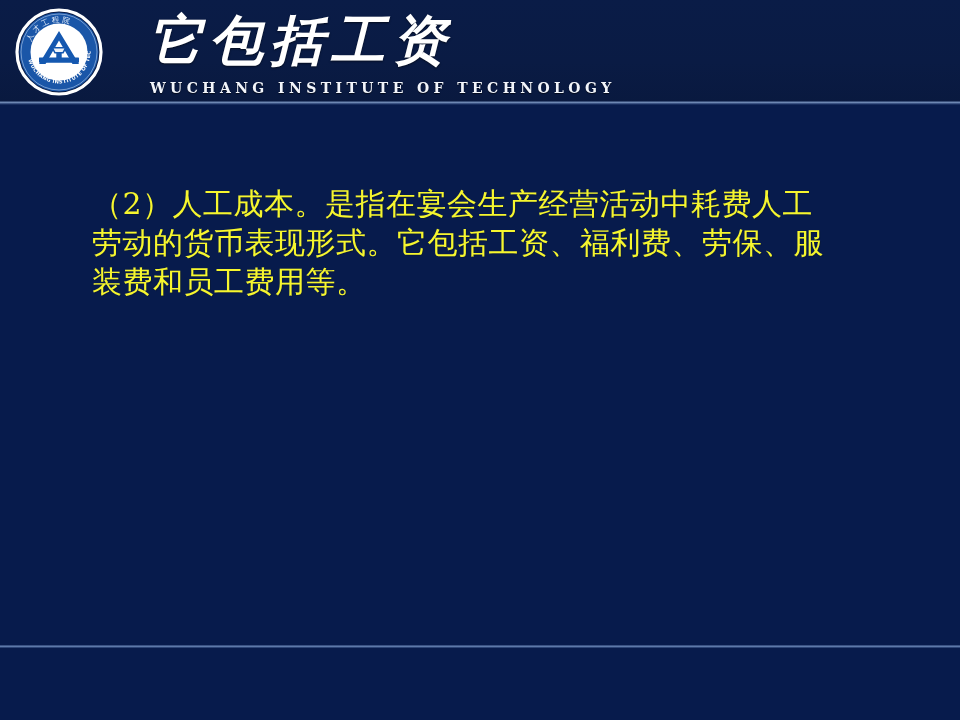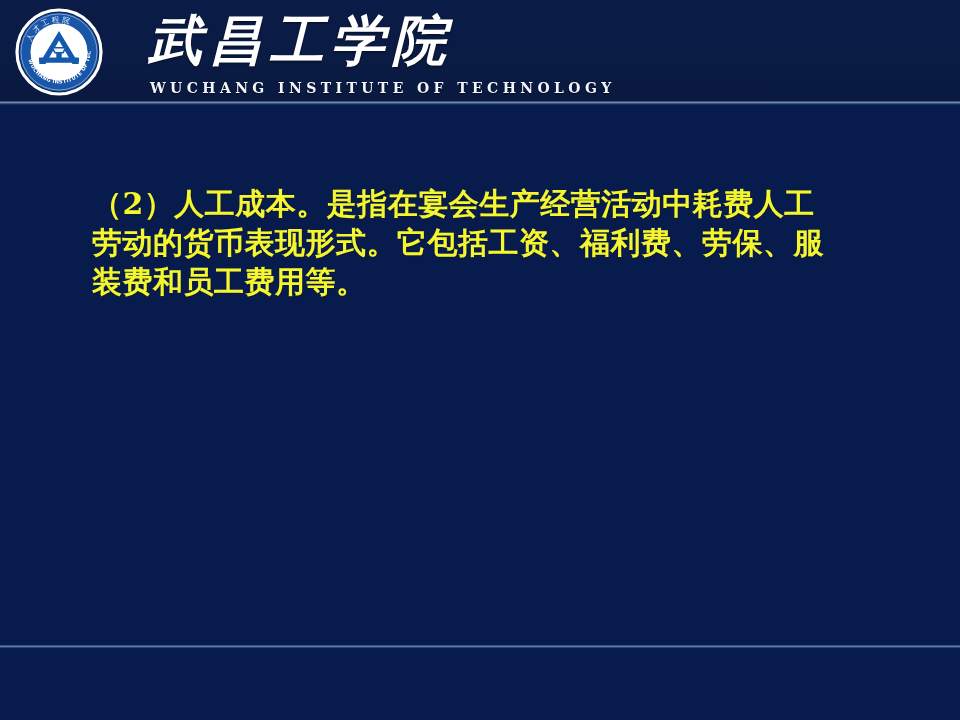--- a/index.html
+++ b/index.html
@@ -91,21 +91,21 @@
 
   
   #body-text {
     position: absolute;
     left: 92px;
     top: 184px;
     width: 740px;
     color: #f6f62e;
     font-family: "DejaVu Serif", "Liberation Serif", serif;
     font-size: 30px;
-    font-weight: 700;
+    font-weight: 400;
     line-height: 39px;
     letter-spacing: 0.5px;
     text-shadow: 1px 1px 0px rgba(10,25,60,0.9);
     white-space: pre-wrap;
   }
 
   
   #footer-divider {
     position: absolute;
     left: 0;
@@ -166,21 +166,21 @@
         <rect x="26" y="51.5" width="40" height="5.2" rx="0.6"></rect>
         <path d="M38 41 L54 41 L50.5 47.5 L41.5 47.5 Z"></path>
         <rect x="43.3" y="45" width="5.4" height="8" rx="0.6"></rect>
       </g>
       <g fill="#ffffff">
         <path d="M40.6 42.6 L51.4 42.6 L49.6 45.9 L42.4 45.9 Z" opacity="0.92"></path>
       </g>
     </svg>
   </div>
 
-  <div id="brand-cn">武昌工学院</div>
+  <div id="brand-cn">它包括工资</div>
 
   <div id="brand-en">WUCHANG INSTITUTE OF TECHNOLOGY</div>
 
   <div id="header-divider"></div>
 
   <div id="body-text">（2）人工成本。是指在宴会生产经营活动中耗费人工劳动的货币表现形式。它包括工资、福利费、劳保、服装费和员工费用等。</div>
 
   <div id="footer-divider"></div>
 
 

